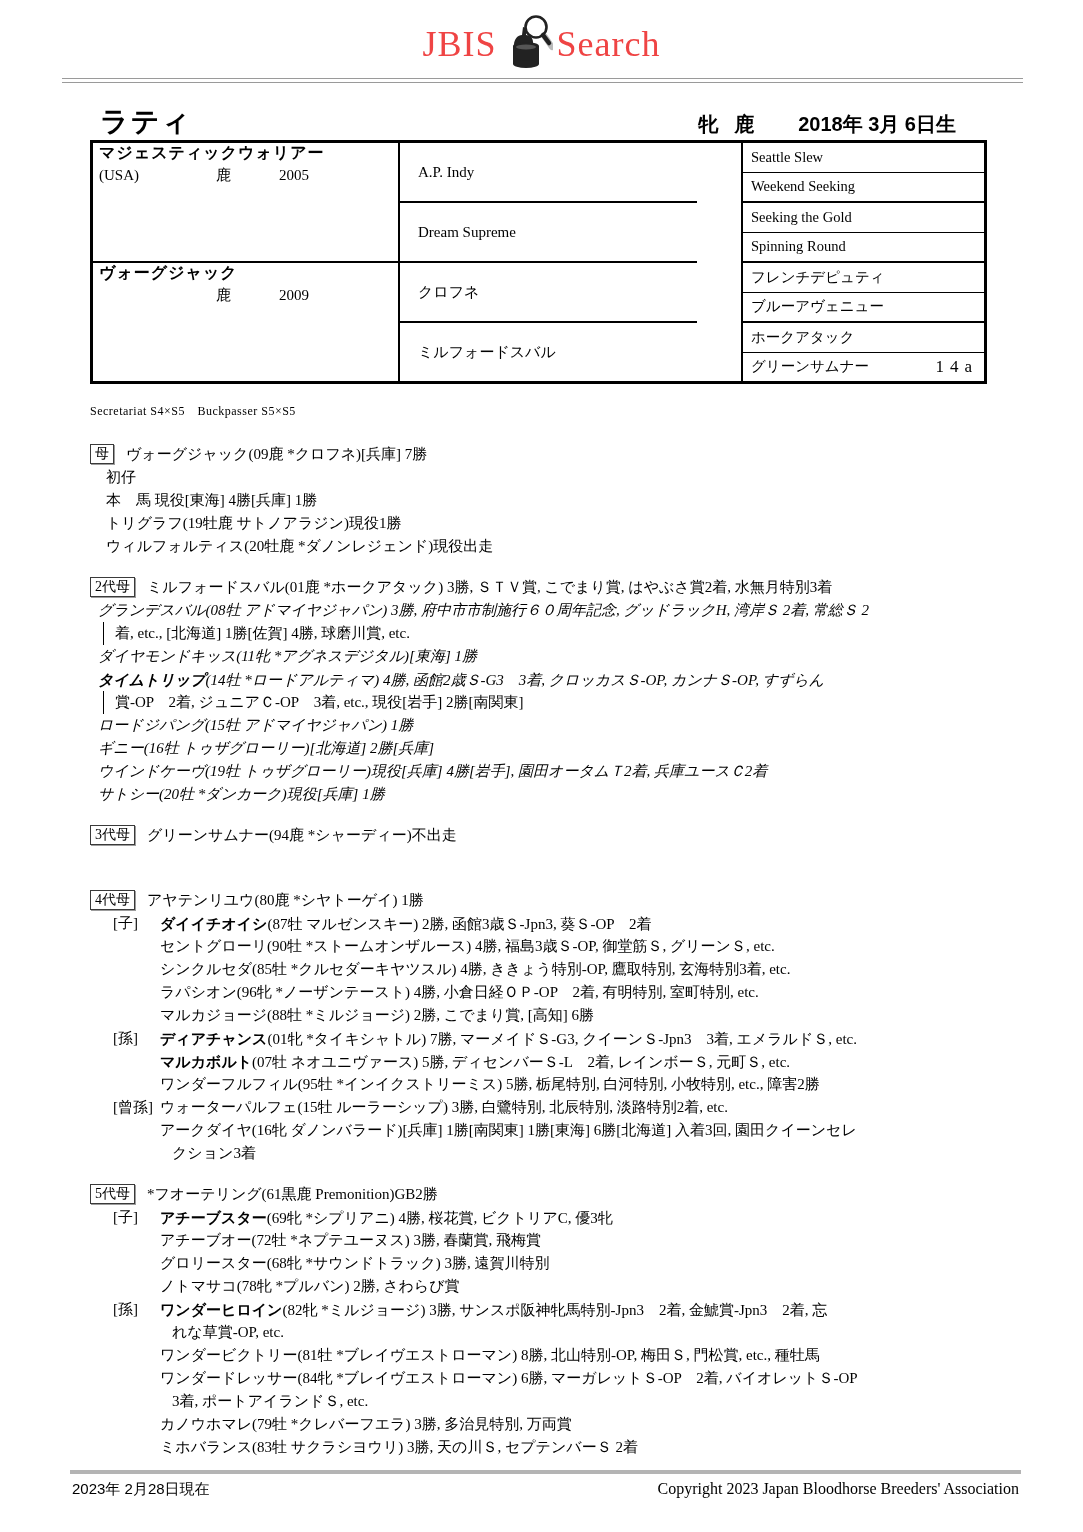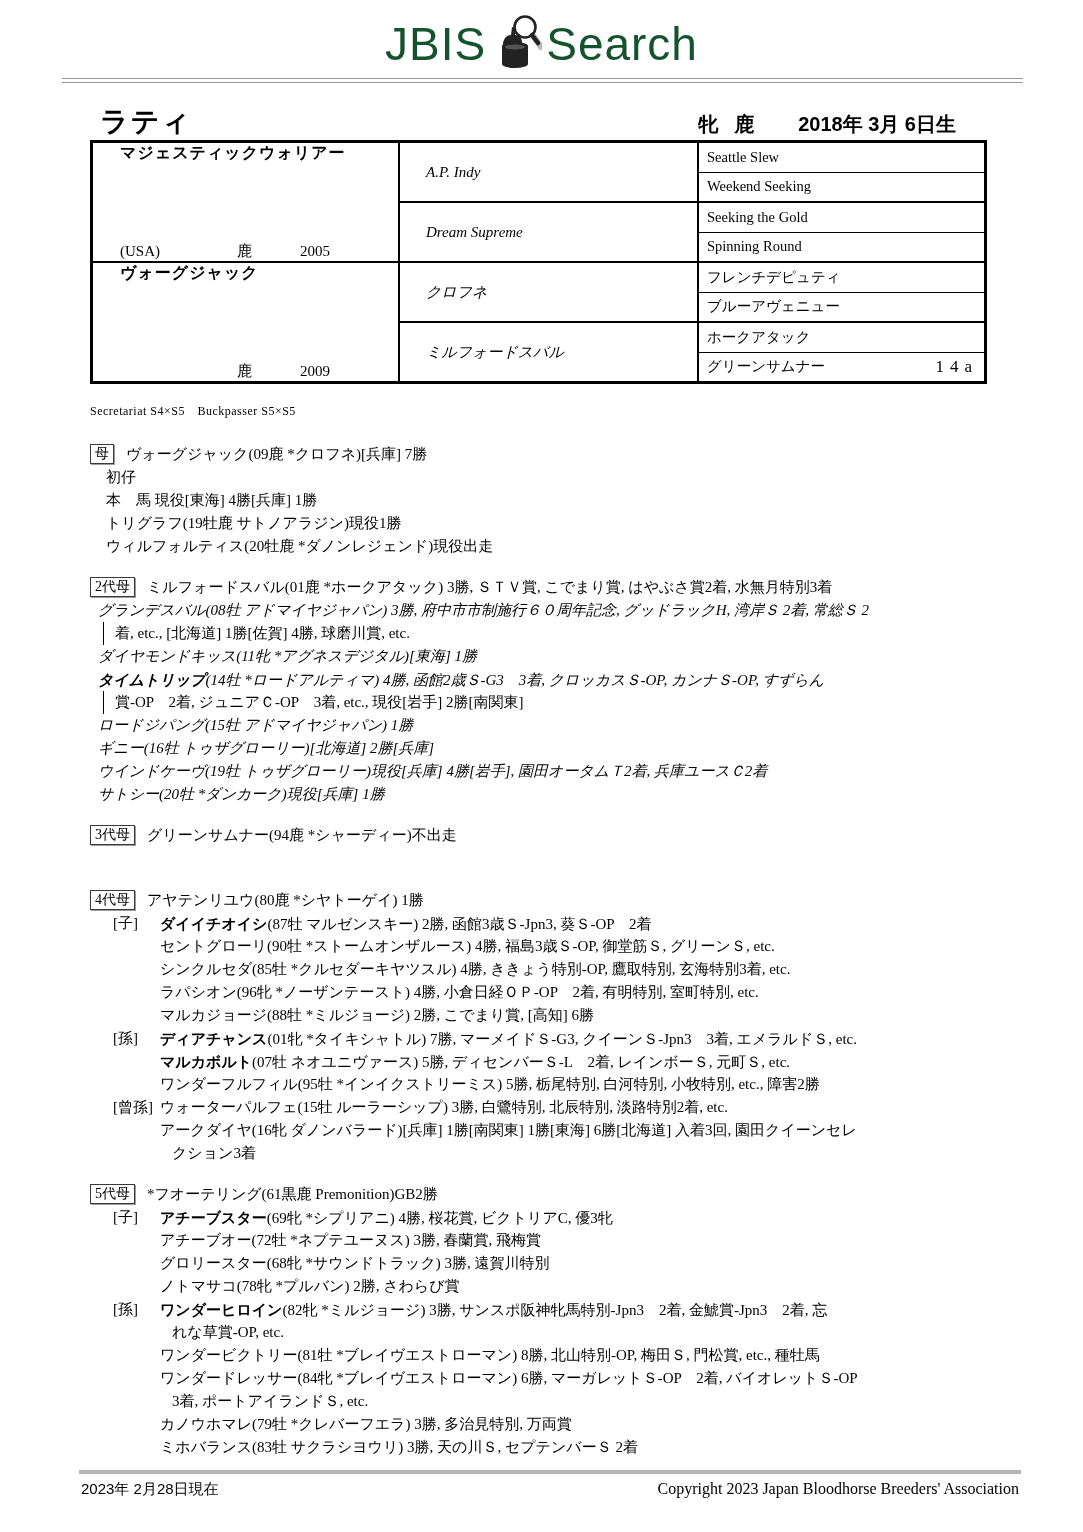--- a/index.html
+++ b/index.html
@@ -6,48 +6,48 @@
   .page{
     width:1083px;height:1532px;background:#ffffff;position:relative;
     font-family:"Liberation Serif","DejaVu Serif",serif;color:#000;
     overflow:hidden;margin:0 auto;
   }
   
   .logo-bar{
     padding-top:12px;height:64px;display:flex;align-items:center;justify-content:center;
     gap:2px;
   }
-  .logo-text{font-family:Liberation Sans, sans-serif;font-size:46px;color:#14532d;letter-spacing:1px;}
+  .logo-text{font-family:Liberation Serif, serif;font-size:36px;color:#ef4444;letter-spacing:1px;}
   .logo-icon{margin:0 2px;}
   .top-rule{margin:2px 60px 0 62px;height:3px;border-top:1px solid #9a9a9a;border-bottom:1px solid #9a9a9a;}
   
   .content{margin:0 93px 0 90px;}
   
   .title-row{display:flex;align-items:baseline;margin-top:20px;height:30px;
     font-family:"Liberation Sans","DejaVu Sans",sans-serif;}
   .horse-name{font-size:28px;font-weight:bold;letter-spacing:2px;padding-left:10px;}
   .title-right{margin-left:auto;margin-right:34px;font-size:20px;font-weight:bold;white-space:nowrap;}
   .title-right .sex{margin-right:16px;}
   .title-right .coat{margin-right:44px;}
   
   .ped-table{
     margin-top:7px;display:flex;border:3px solid #000;width:897px;height:244px;
     box-sizing:border-box;font-size:15px;
   }
   .ped-col1{width:305px;display:flex;flex-direction:column;}
   .ped-col2{width:297px;border-left:2px solid #000;display:flex;flex-direction:column;}
-  .ped-col3{flex:1;border-left:2px solid #000;display:flex;flex-direction:column;}
+  .ped-col3{flex:1;border-left:2px solid #000;display:flex;flex-direction:column;margin-left:44px;}
   .ped-cell{box-sizing:border-box;}
-  .ped-cell-parent{flex:1;display:flex;flex-direction:column;justify-content:space-between;padding-left:27px;}
+  .ped-cell-parent{flex:1;display:flex;flex-direction:column;justify-content:flex-start;padding-left:6px;}
   .ped-cell-parent.sire{border-bottom:2px solid #000;}
   .ped-name-main{font-family:"Liberation Sans","DejaVu Sans",sans-serif;font-weight:bold;font-size:16px;letter-spacing:1px;}
   .ped-info{margin-top:2px;font-size:15px;}
   .ped-info .origin{display:inline-block;width:117px;}
   .ped-info .coat{display:inline-block;width:63px;}
-  .ped-cell-g{flex:1;display:flex;align-items:center;padding-left:26px;border-bottom:2px solid #000;font-style:italic;}
+  .ped-cell-g{flex:1;display:flex;align-items:center;padding-left:18px;border-bottom:2px solid #000;}
   .ped-cell-g:last-child{border-bottom:none;}
   .ped-cell-gg{flex:1;display:flex;align-items:center;padding-left:8px;border-bottom:1px solid #000;font-size:14.5px;}
   .ped-cell-gg.major{border-bottom-width:2px;}
   .ped-cell-gg:last-child{border-bottom:none;}
   .famnum{margin-left:auto;margin-right:6px;font-size:17px;letter-spacing:6px;font-family:Liberation Serif, serif;}
   
   .inbreeding{margin-top:19px;font-size:12px;letter-spacing:0.5px;}
   
   #sections{font-size:15px;}
   .section{margin-top:18px;}
@@ -61,21 +61,21 @@
   }
   .ind-m1{padding-left:16px;}
   .ind-sib{padding-left:8px;font-style:italic;}
   .ind-bar{padding-left:13px;}
   .vbar{display:inline-block;width:1px;height:23px;background:#000;vertical-align:top;margin-right:11px;}
   .ind-desc{padding-left:70px;}
   .sub-label{position:absolute;left:23px;top:0;}
   .ind-wrap{padding-left:82px;}
   .bold-name{font-family:"Liberation Sans","DejaVu Sans",sans-serif;font-weight:bold;}
   
-  .footer{position:absolute;left:17px;right:0;top:1470px;}
+  .footer{position:absolute;left:8px;right:0;top:1470px;}
   .footer-rule{margin:0 62px;height:4px;background:#b4b4b4;}
   .footer-row{display:flex;margin:6px 64px 0 64px;font-size:16px;}
   .footer-left{font-family:"Liberation Sans","DejaVu Sans",sans-serif;font-size:15px;}
   .footer-right{margin-left:auto;font-family:"Liberation Serif","DejaVu Serif",serif;}
 </style>
 </head>
 <body>
 
 <div class="page">
 

